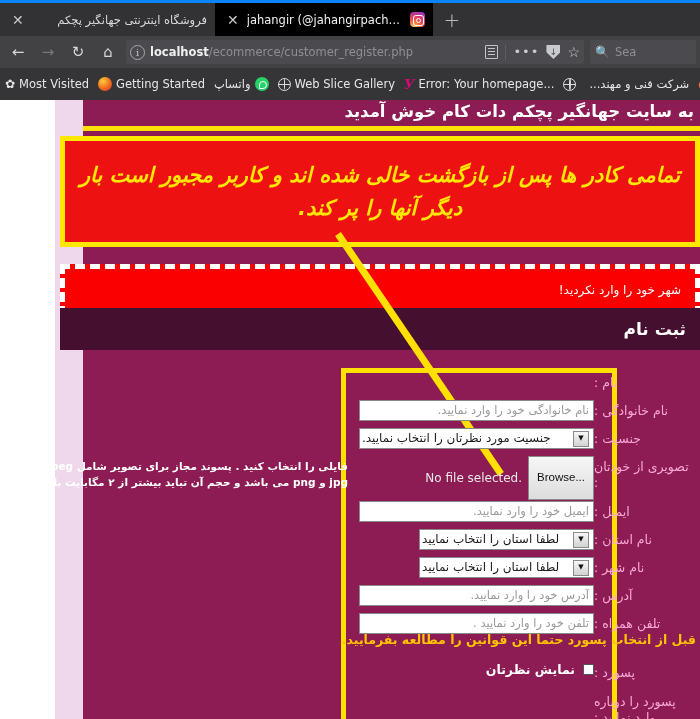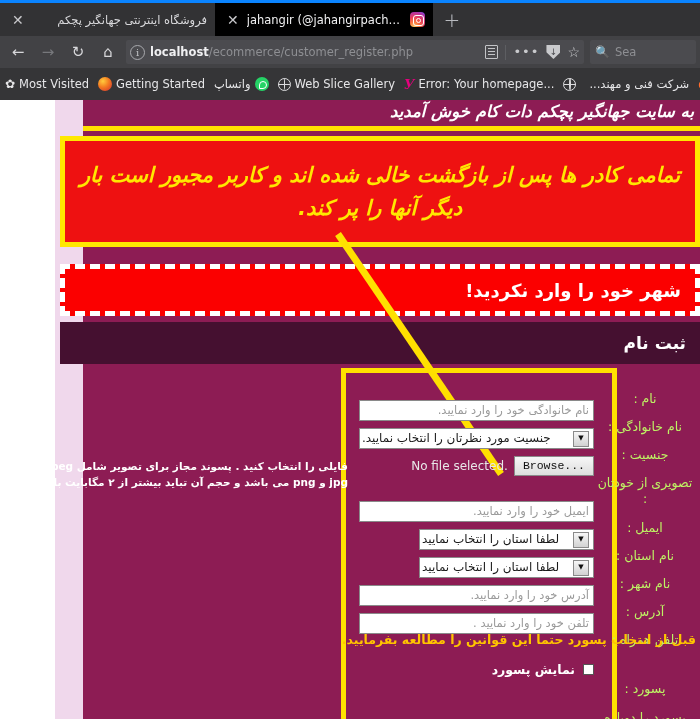--- a/index.html
+++ b/index.html
@@ -78,21 +78,21 @@
   .wa-ic::after { content:""; position:absolute; left:4px; top:4px; width:6px; height:6px; border:1.3px solid #fff; border-radius:50% 50% 50% 0; }
   .y-ic { color:#e6007e; font-weight:700; font-size:13px; font-style:italic; font-family:"DejaVu Serif",serif; }
   .cp-ic { color:#ff6c2c; font-weight:700; font-size:14px; font-family:"DejaVu Serif",serif; }
 
   
   .page { position: absolute; top: 100px; left: 0; width: 700px; height: 619px; background: #ffffff; overflow: hidden; }
   .page-lightband { position: absolute; top: 0; left: 55px; width: 28px; height: 619px; background: #f0d8ec; }
   .site { position: absolute; top: 0; left: 83px; width: 617px; height: 619px; background: #8d1c54; }
 
   .welcome { position: absolute; top: 2px; right: 6px; width: 520px; text-align: right; direction: rtl;
-             color: #ffffff; font-size: 16.5px; font-weight: 700; font-family: "DejaVu Sans", sans-serif; letter-spacing: -0.2px; font-style: italic; }
+             color: #ffffff; font-size: 16.5px; font-weight: 700; font-family: "DejaVu Sans", sans-serif; letter-spacing: -0.2px; }
 
   .ylinebar { position: absolute; top: 26px; left: 0; width: 617px; height: 5px; background: #ffe000; }
 
   
   .callout {
     position: absolute; top: 36px; left: -23px; width: 640px; height: 111px;
     background: #ee1111; border: 5px solid #ffe800;
     display: flex; align-items: center; justify-content: center;
   }
   .callout-text {
@@ -101,37 +101,37 @@
     font-style: italic; padding: 0 14px;
   }
 
   
   .alert {
     position: absolute; top: 164px; left: -23px; width: 640px; height: 52px;
     background: #fb0000; border: 5px dashed #ffffff;
     display: flex; align-items: center; justify-content: flex-start;
     direction: rtl; padding-right: 14px;
   }
-  .alert-text { color: #ffffff; font-size: 18px; font-weight: 700; direction: rtl; font-family: "DejaVu Sans", sans-serif; }
-
-  
-  .sechead { position: absolute; top: 222px; left: -23px; width: 640px; height: 42px; background: #451030;
+  .alert-text { color: #ffffff; font-size: 12px; font-weight: 400; direction: rtl; font-family: "DejaVu Sans", sans-serif; }
+
+  
+  .sechead { position: absolute; top: 208px; left: -23px; width: 640px; height: 42px; background: #451030;
              display: flex; align-items: center; justify-content: flex-start; direction: rtl; padding-right: 14px; }
   .sechead-text { color: #ffffff; font-size: 17px; font-weight: 700; direction: rtl; }
 
   
   .diag { position: absolute; top: 130px; left: 240px; width: 200px; height: 250px; pointer-events: none; }
 
   
   .hibox { position: absolute; top: 268px; left: 258px; width: 276px; height: 351px; border: 5px solid #ffe000; border-bottom: none; }
 
   
   .form { position: absolute; top: 268px; left: 0; width: 617px; height: 351px; }
   .frow { position: absolute; right: 4px; display: flex; flex-direction: row; align-items: flex-start; direction: rtl; width: 613px; }
-  .flabel { color: #bef264; font-size: 12.5px; direction: rtl; text-align: center; width: 102px; flex: 0 0 102px; padding-top: 3px; line-height: 1.25; margin-top: 16px; }
+  .flabel { color: #f9a8d4; font-size: 12.5px; direction: rtl; text-align: left; width: 102px; flex: 0 0 102px; padding-top: 3px; line-height: 1.25; }
   .fctl { flex: 0 0 auto; }
 
   .inp {
     width: 235px; height: 21px; background: #ffffff; border: 1px solid #8a8a8a;
     direction: rtl; text-align: right; color: #9a9a9a; font-size: 11.5px;
     padding: 0 4px; line-height: 19px; overflow: hidden; white-space: nowrap;
     font-family: "DejaVu Sans", sans-serif;
   }
   .sel {
     width: 235px; height: 21px; background: #ffffff; border: 1px solid #8a8a8a;
@@ -143,22 +143,22 @@
   .sel-arrow {
     width: 16px; height: 16px; background: linear-gradient(#f7f7f7, #d2d2d2);
     border: 1px solid #8a8a8a; display: flex; align-items: center; justify-content: center;
     font-size: 7px; color: #111; flex: 0 0 auto; order: -1;
   }
   .sel-val { flex: 1 1 auto; text-align: left; }
 
   .fileline { display: flex; align-items: center; gap: 6px; direction: ltr; width: 235px; justify-content: flex-end; }
   .browse-btn {
     background: linear-gradient(#f6f6f6, #dddddd); border: 1px solid #8a8a8a;
-    font-size: 11.5px; color: #111; padding: 2px 8px; line-height: 1.2;
-    font-family: Liberation Mono, monospace;
+    font-size: 11.5px; color: #111; padding: 14px 8px; line-height: 1.2;
+    font-family: Liberation Sans, sans-serif;
   }
   .nofile { font-size: 12px; color: #e8e8e8; font-family: "DejaVu Sans", sans-serif; }
 
   .filehint {
     position: absolute; right: 348px; top: 2px; width: 360px;
     direction: rtl; text-align: right; color: #ffffff; font-size: 10.5px;
     font-weight: 700; line-height: 1.55;
   }
 
   .notice { color: #ffc400; font-size: 12.5px; font-weight: 700; direction: rtl; text-align: right; width: 362px; }
@@ -351,21 +351,21 @@
 
       <div class="frow" style="top:264px;">
         <div class="notice">قبل از انتخاب پسورد حتما این قوانین را مطالعه بفرمایید.</div>
       </div>
 
       <div class="frow" style="top:294px;">
         <div class="flabel">پسورد :</div>
         <div class="fctl">
           <div class="pwline">
             <span class="cbox"></span>
-            <span class="cblabel">نمایش پسورد</span>
+            <span class="cblabel">نمایش نظرتان</span>
           </div>
         </div>
       </div>
 
       <div class="frow" style="top:323px;">
         <div class="flabel">پسورد را دوباره وارد نمایید :</div>
       </div>
 
     </div>
   </div>

